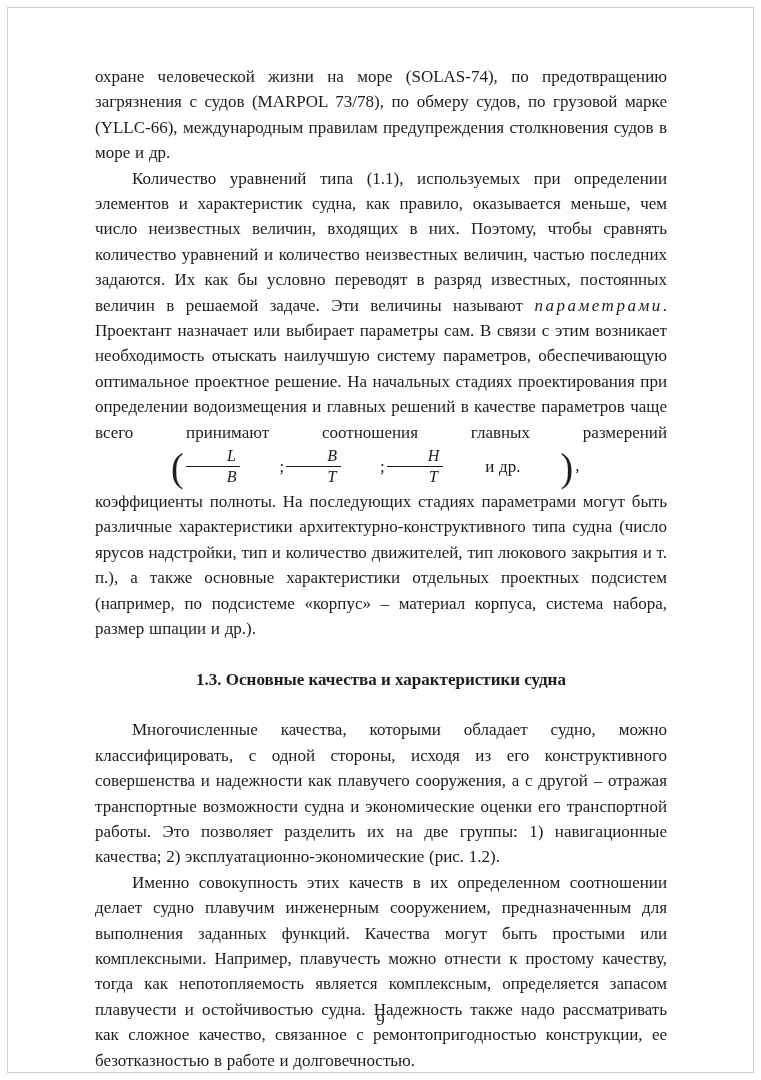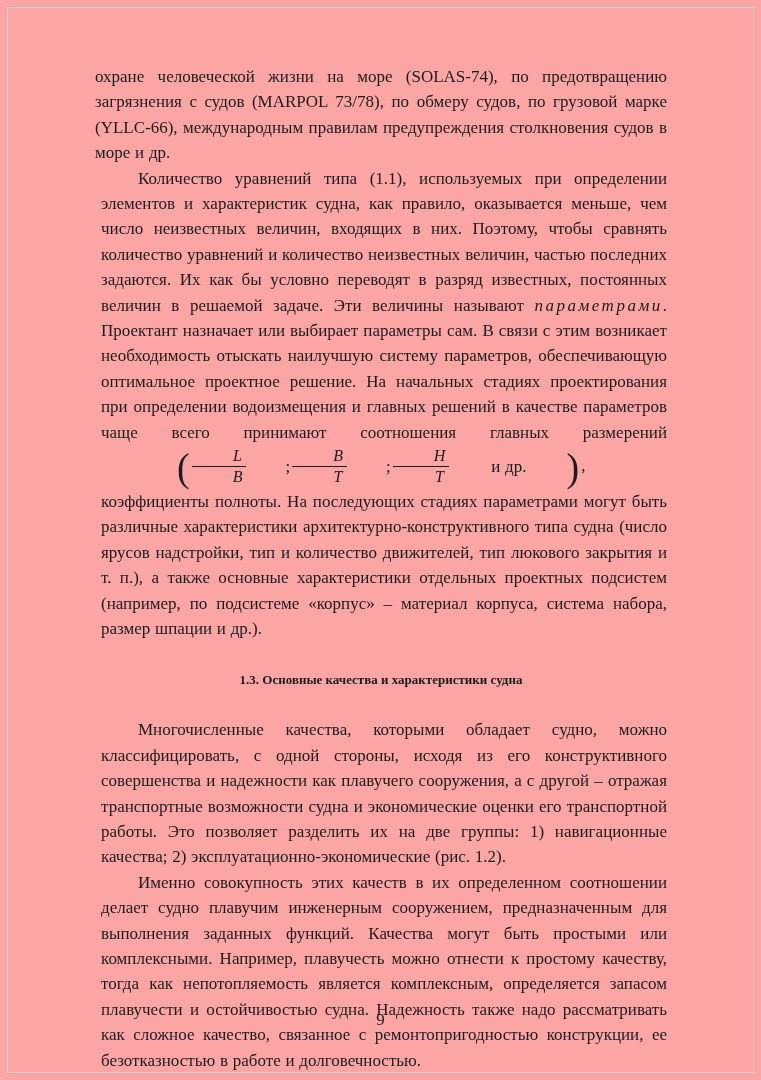--- a/index.html
+++ b/index.html
@@ -1,21 +1,21 @@
 <!DOCTYPE html>
 <html><head>
 <meta charset="utf-8">
 <style>
   html, body { margin: 0; padding: 0; background: #e8e8e8; }
   .page {
     position: relative;
     width: 761px;
     height: 1080px;
     margin: 0 auto;
-    background: #fca5a5;
+    background: #ffffff;
     overflow: hidden;
     font-family: "Liberation Serif", "DejaVu Serif", serif;
     color: #1c1c1c;
   }
   .scan-frame {
     position: absolute;
     inset: 7px;
     border: 1px solid #cfcfcf;
     pointer-events: none;
   }
@@ -25,27 +25,27 @@
     top: 64px;
     width: 572px;
   }
   p.body-par {
     margin: 0;
     text-align: justify;
     font-size: 17px;
     line-height: 25.4px;
     word-spacing: 0.5px;
   }
-  p.body-par.indent { text-indent: 37px; margin-left: 6px; }
+  p.body-par.indent { text-indent: 37px; }
   .spaced-em {
     font-style: italic;
     letter-spacing: 2.5px;
   }
   h2.section-heading {
-    font-size: 13px;
+    font-size: 17px;
     font-weight: bold;
     text-align: center;
     margin: 27px 0 25px 0;
     line-height: 24px;
   }
   .formula {
     white-space: nowrap;
     display: inline-block;
     vertical-align: middle;
     margin: 2px 1px;

